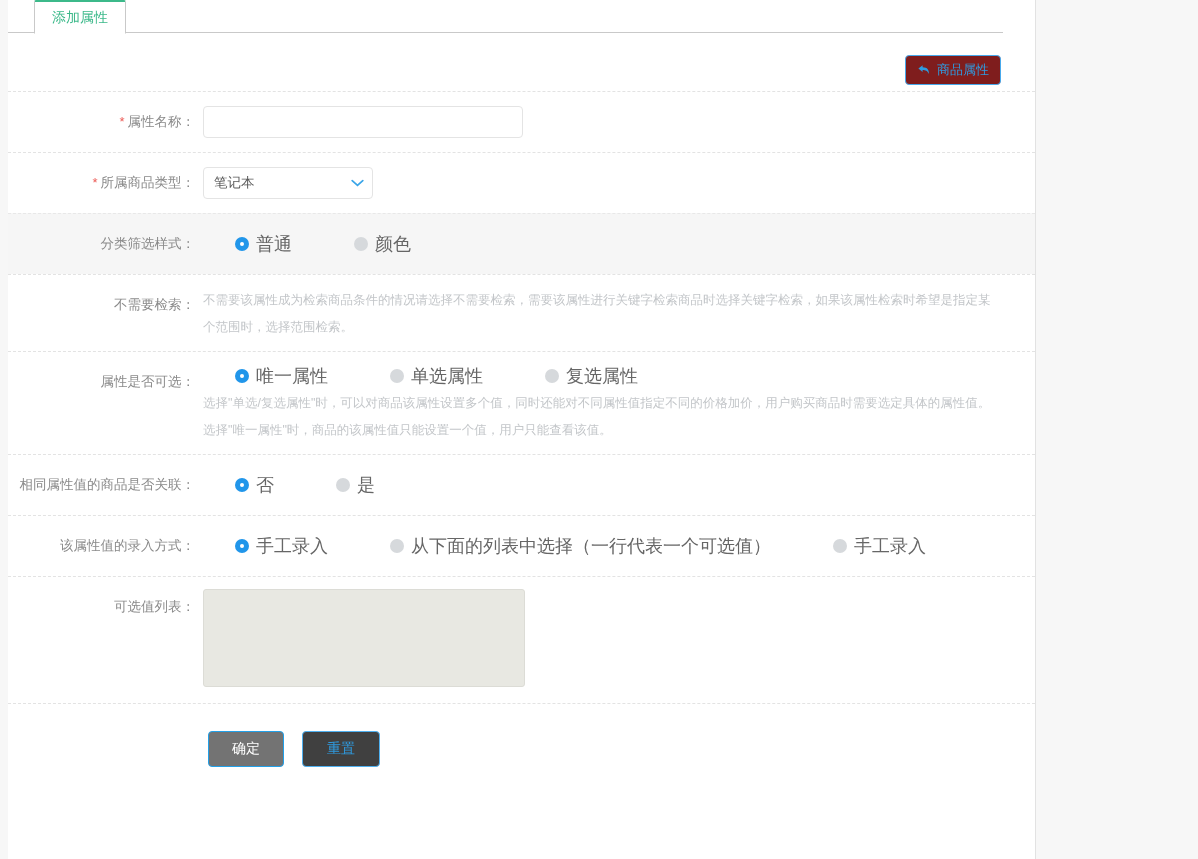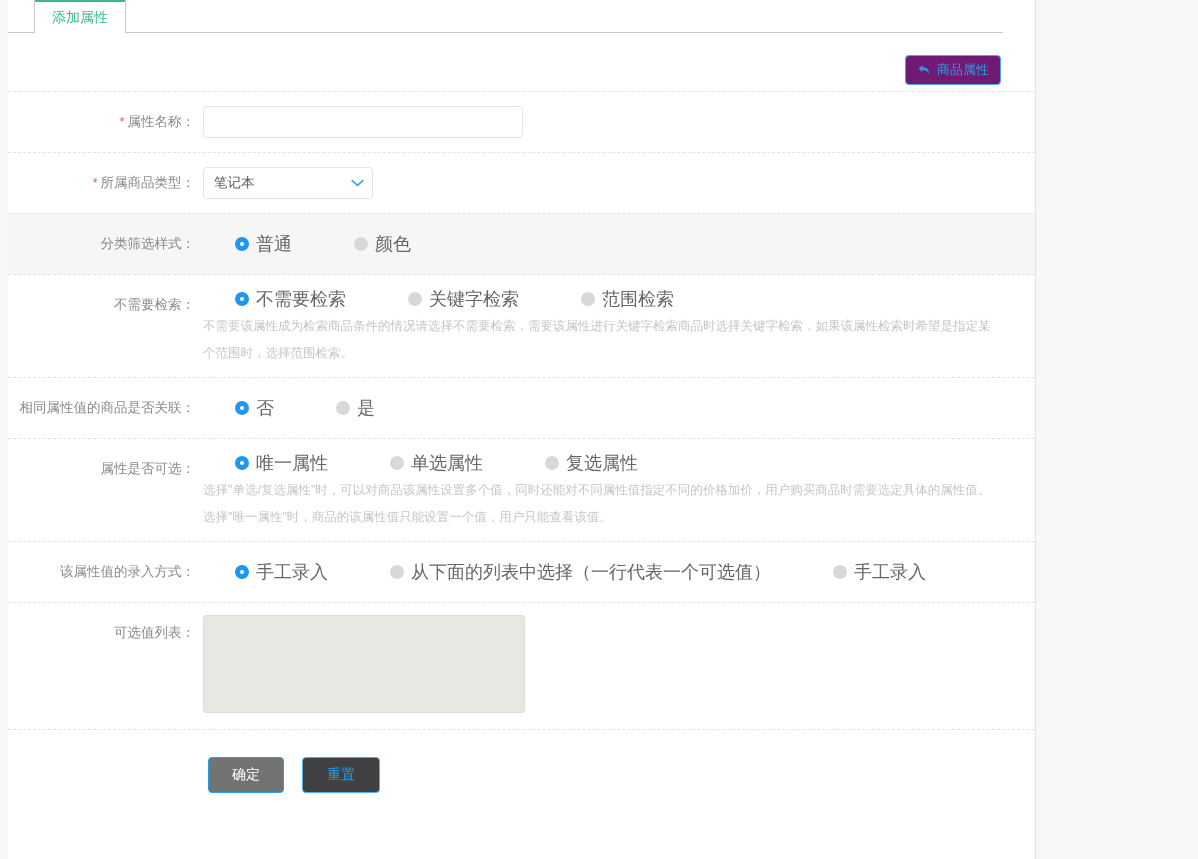--- a/index.html
+++ b/index.html
@@ -66,21 +66,21 @@
     position: absolute;
     right: 34px;
     top: 22px;
     height: 30px;
     display: inline-flex;
     align-items: center;
     gap: 6px;
     padding: 0 11px;
     border: 1px solid #48a9ec;
     border-radius: 4px;
-    background: #701a75;
+    background: #7f1d1d;
     color: #2f9be0;
     font-size: 13px;
     cursor: pointer;
     white-space: nowrap;
   }
   .back-btn .ico { display: inline-flex; align-items: center; }
 
   
   .form { position: relative; }
 
@@ -325,51 +325,21 @@
               <span class="rlabel">颜色</span>
             </span>
           </div>
         </div>
       </div>
 
       <div class="row withhelp">
         <div class="row-inner">
           <div class="label">不需要检索：</div>
           <div class="field">
-            <div class="radios">
-              <span class="radio on">
-                <span class="dot"></span>
-                <span class="rlabel">不需要检索</span>
-              </span>
-              <span class="radio">
-                <span class="dot"></span>
-                <span class="rlabel">关键字检索</span>
-              </span>
-              <span class="radio">
-                <span class="dot"></span>
-                <span class="rlabel">范围检索</span>
-              </span>
-            </div>
             <div class="help">不需要该属性成为检索商品条件的情况请选择不需要检索，需要该属性进行关键字检索商品时选择关键字检索，如果该属性检索时希望是指定某个范围时，选择范围检索。</div>
-          </div>
-        </div>
-      </div>
-
-      <div class="row">
-        <div class="row-inner">
-          <div class="label">相同属性值的商品是否关联：</div>
-          <div class="field">
-            <span class="radio on">
-              <span class="dot"></span>
-              <span class="rlabel">否</span>
-            </span>
-            <span class="radio">
-              <span class="dot"></span>
-              <span class="rlabel">是</span>
-            </span>
           </div>
         </div>
       </div>
 
       <div class="row withhelp">
         <div class="row-inner">
           <div class="label">属性是否可选：</div>
           <div class="field">
             <div class="radios">
               <span class="radio on">
@@ -385,20 +355,36 @@
                 <span class="rlabel">复选属性</span>
               </span>
             </div>
             <div class="help">选择"单选/复选属性"时，可以对商品该属性设置多个值，同时还能对不同属性值指定不同的价格加价，用户购买商品时需要选定具体的属性值。选择"唯一属性"时，商品的该属性值只能设置一个值，用户只能查看该值。</div>
           </div>
         </div>
       </div>
 
       <div class="row">
         <div class="row-inner">
+          <div class="label">相同属性值的商品是否关联：</div>
+          <div class="field">
+            <span class="radio on">
+              <span class="dot"></span>
+              <span class="rlabel">否</span>
+            </span>
+            <span class="radio">
+              <span class="dot"></span>
+              <span class="rlabel">是</span>
+            </span>
+          </div>
+        </div>
+      </div>
+
+      <div class="row">
+        <div class="row-inner">
           <div class="label">该属性值的录入方式：</div>
           <div class="field">
             <span class="radio on">
               <span class="dot"></span>
               <span class="rlabel">手工录入</span>
             </span>
             <span class="radio">
               <span class="dot"></span>
               <span class="rlabel">从下面的列表中选择（一行代表一个可选值）</span>
             </span>

